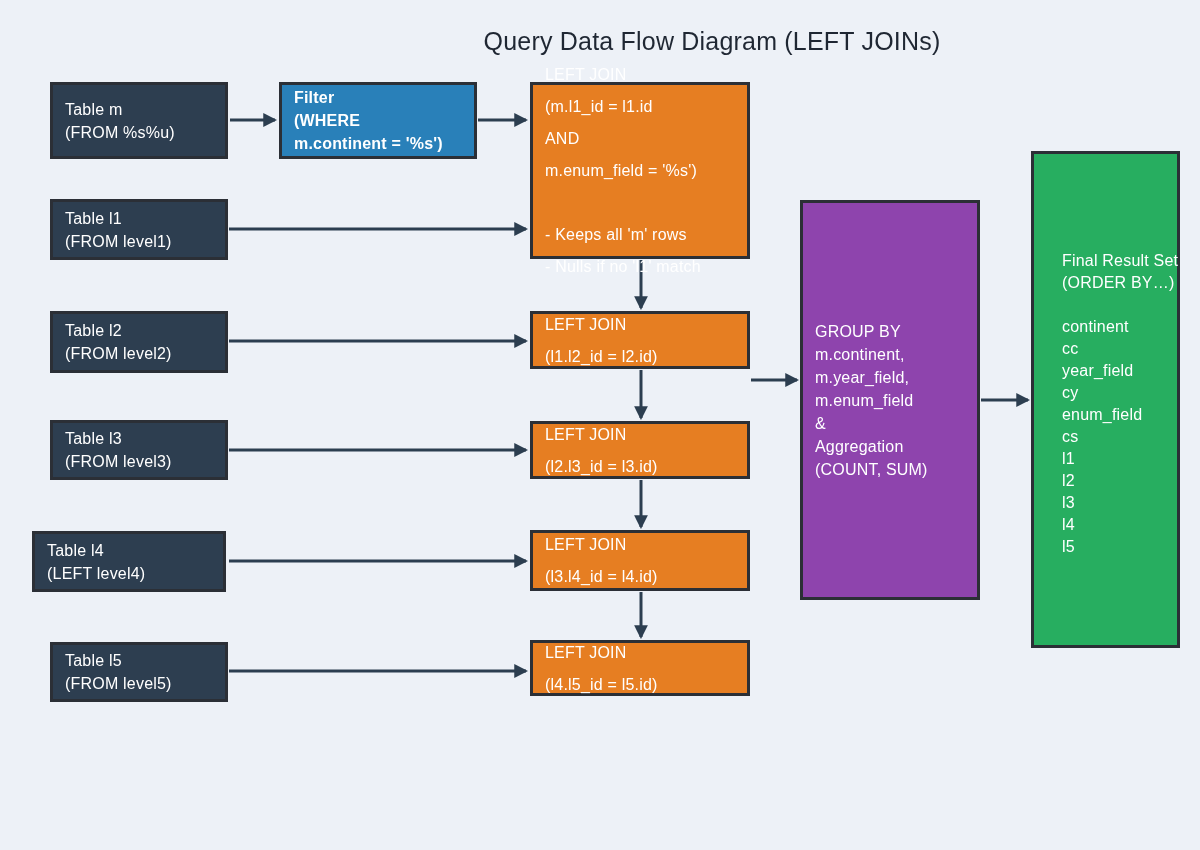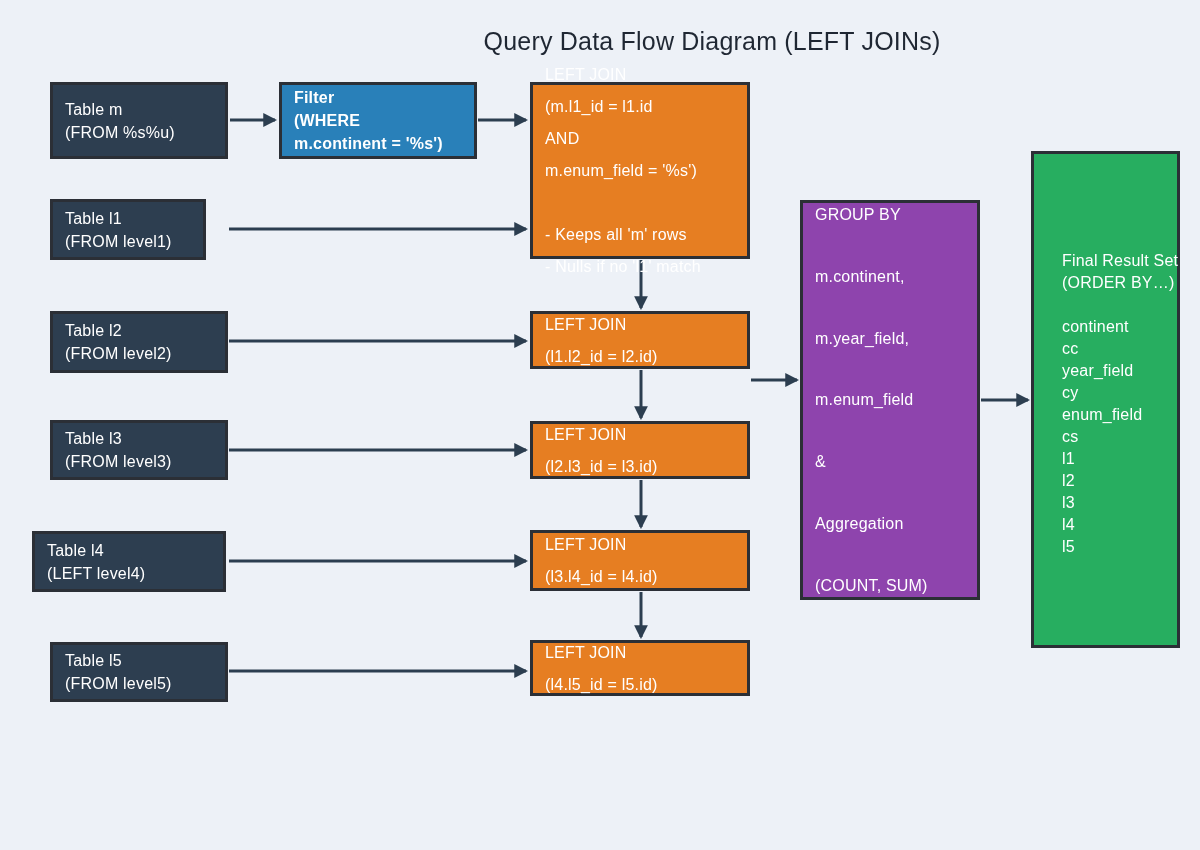--- a/index.html
+++ b/index.html
@@ -21,21 +21,21 @@
     position: absolute; box-sizing: border-box;
     border: 3px solid var(--border, #2b2f36);
     color: var(--text, #ffffff);
     font-size: 16px; line-height: 23px; letter-spacing: 0.2px;
     display: flex; flex-direction: column; justify-content: center;
     padding-left: 12px; padding-right: 4px;
   }
   .table  { background: var(--table,  #2d3e50); }
   .filter { background: var(--filter, #2980b9); font-weight: bold; }
   .join   { background: var(--join,   #e67e22); gap: 9px; }
-  .group  { background: var(--group,  #8e44ad); justify-content: space-between; }
+  .group  { background: var(--group,  #8e44ad); }
   .result { background: var(--result, #27ae60); line-height: 22px; padding-top: 8px; padding-left: 28px; }
   .ln { white-space: nowrap; }
 </style>
 </head>
 <body>
 
 <div class="stage">
 
   <svg class="wires" width="1200" height="850" aria-hidden="true">
     <defs>
@@ -72,21 +72,21 @@
   <div class="node join" style="left:530px; top:82px;  width:220px; height:177px">
       <div class="ln">LEFT JOIN</div>
       <div class="ln">(m.l1_id = l1.id</div>
       <div class="ln">AND</div>
       <div class="ln">m.enum_field = '%s')</div>
       <div class="ln">&nbsp;</div>
       <div class="ln">- Keeps all 'm' rows</div>
       <div class="ln">- Nulls if no 'l1' match</div>
     </div>
 
-  <div class="node table" style="left:50px;  top:199px; width:156px; height:61px">
+  <div class="node table" style="left:50px;  top:199px; width:178px; height:61px">
       <div class="ln">Table l1</div>
       <div class="ln">(FROM level1)</div>
     </div>
   <div class="node table" style="left:50px;  top:311px; width:178px; height:62px">
       <div class="ln">Table l2</div>
       <div class="ln">(FROM level2)</div>
     </div>
   <div class="node table" style="left:50px;  top:420px; width:178px; height:60px">
       <div class="ln">Table l3</div>
       <div class="ln">(FROM level3)</div>

